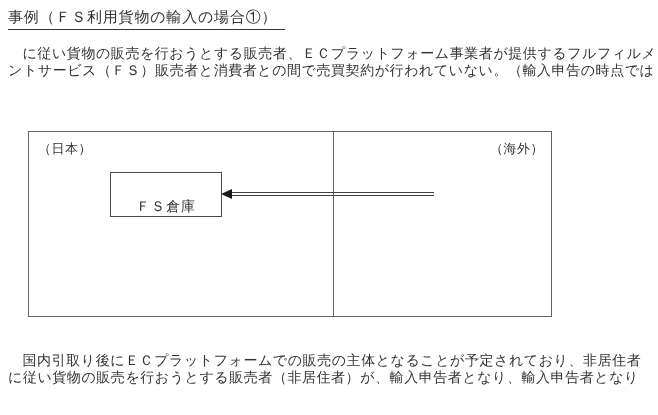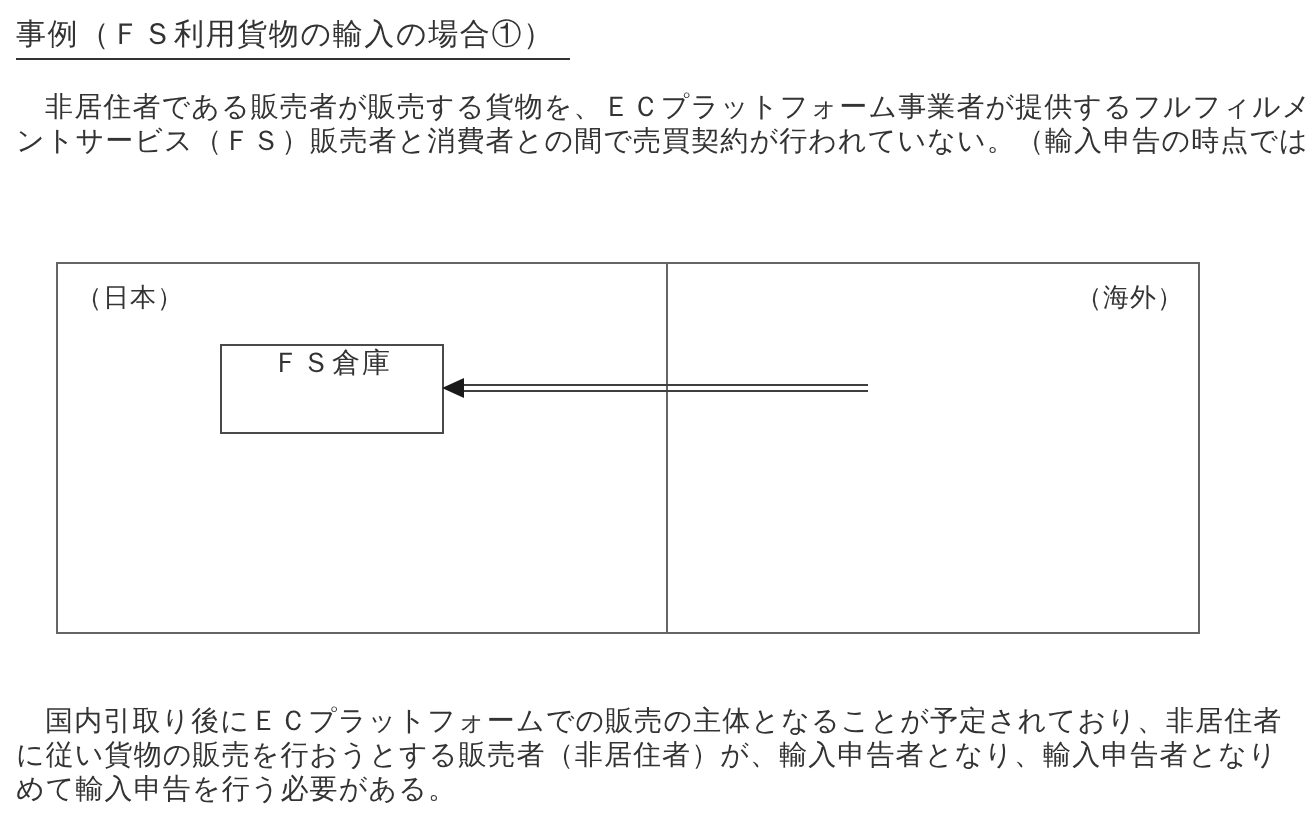--- a/index.html
+++ b/index.html
@@ -38,21 +38,21 @@
     color: #333333;
   }
   .para-intro { top: 45px; }
   .para-note  { top: 352px; }
   .para .line { white-space: nowrap; }
 
   .diagram {
     position: absolute;
     left: 28px;
     top: 131px;
-    width: 572px;
+    width: 524px;
     height: 186px;
     border: 1px solid #666666;
     background: #ffffff;
     box-sizing: border-box;
   }
   .divider {
     position: absolute;
     left: 304px;
     top: 0;
     bottom: 0;
@@ -69,21 +69,21 @@
   }
   .region-label.japan { left: 9px; }
   .region-label.overseas { right: 7px; }
 
   .node-box {
     position: absolute;
     border: 1px solid #4a4a4a;
     background: #ffffff;
     box-sizing: border-box;
     display: flex;
-    align-items: flex-start;
+    align-items: flex-end;
     justify-content: center;
     font-size: 14px;
     letter-spacing: 1px;
     color: #333333;
     white-space: nowrap;
   }
   .node-fs {
     left: 81px;
     top: 40px;
     width: 112px;
@@ -117,21 +117,21 @@
   }
 </style>
 </head>
 <body>
 
 <div class="page">
 
   <div class="doc-title">事例（ＦＳ利用貨物の輸入の場合①）</div>
 
   <div class="para para-intro">
-    <div class="line">　非居住者である販売者が販売する貨物を、ＥＣプラットフォーム事業者が提供するフルフィルメ</div>
+    <div class="line">　に従い貨物の販売を行おうとする販売者、ＥＣプラットフォーム事業者が提供するフルフィルメ</div>
     <div class="line">ントサービス（ＦＳ）販売者と消費者との間で売買契約が行われていない。（輸入申告の時点では</div>
   </div>
 
   <div class="diagram">
 
     <div class="divider"></div>
 
     <div class="region-label japan">（日本）</div>
 
     <div class="region-label overseas">（海外）</div>
@@ -142,16 +142,15 @@
 
 
     <div class="arrow-line"></div>
     <div class="arrow-head"></div>
 
   </div>
 
   <div class="para para-note">
     <div class="line">　国内引取り後にＥＣプラットフォームでの販売の主体となることが予定されており、非居住者</div>
     <div class="line">に従い貨物の販売を行おうとする販売者（非居住者）が、輸入申告者となり、輸入申告者となり</div>
-    <div class="line">めて輸入申告を行う必要がある。</div>
   </div>
 
 </div>
 
 </body></html>

